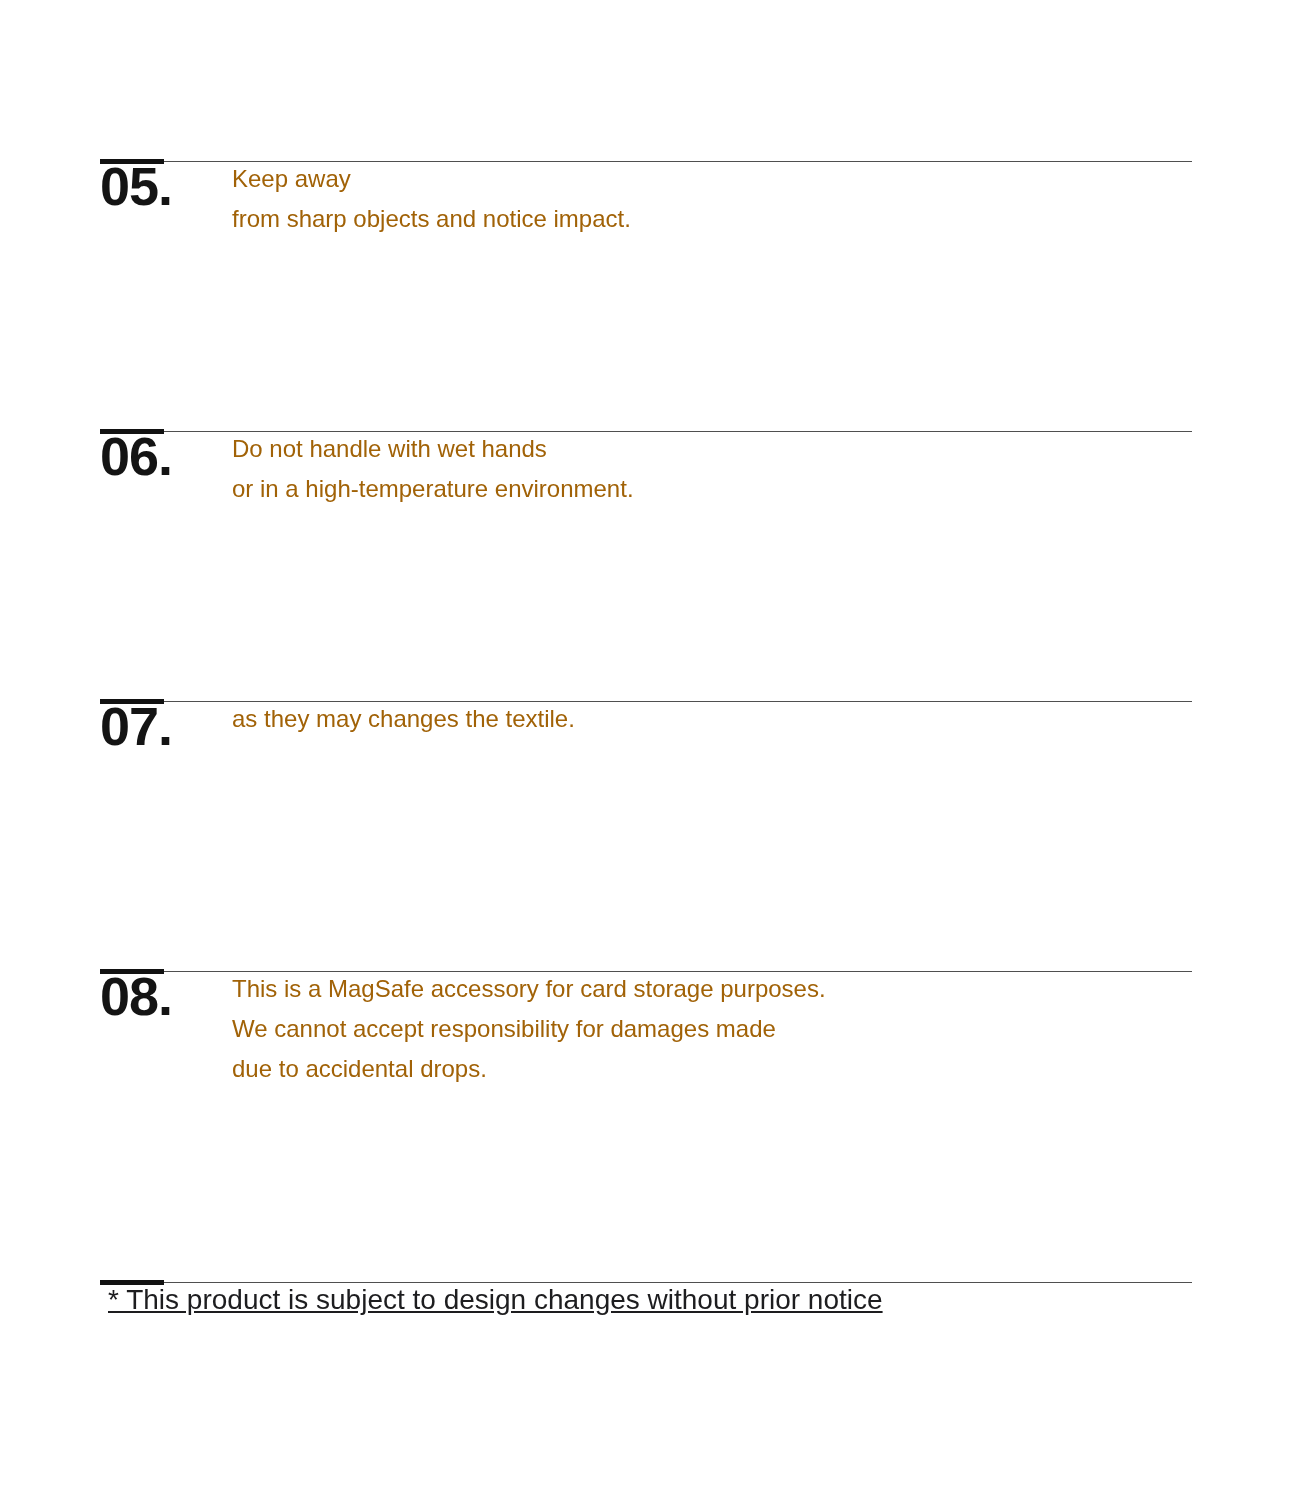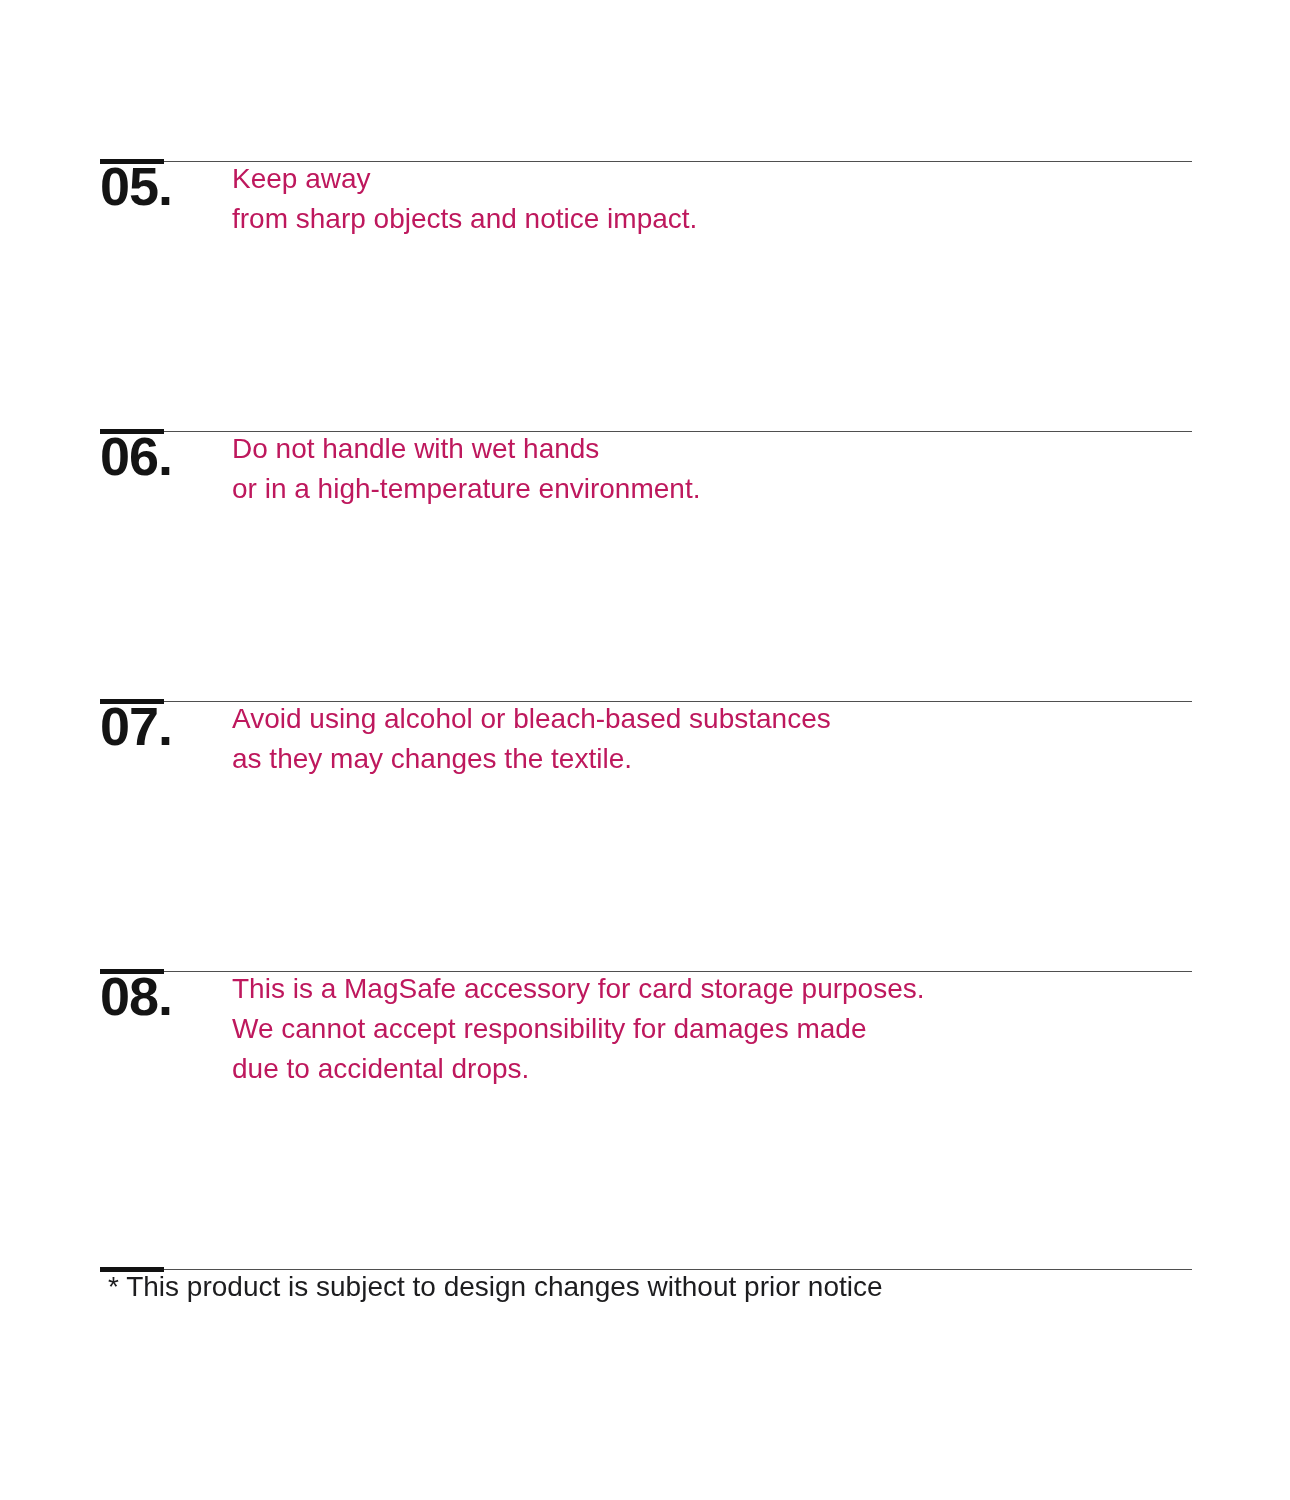--- a/index.html
+++ b/index.html
@@ -49,33 +49,34 @@
   .num {
     width: 132px;
     flex: 0 0 132px;
     font-size: 54px;
     font-weight: 700;
     letter-spacing: -1px;
     line-height: 1;
     color: #141414;
   }
   .lines {
-    font-size: 28px;
+    font-size: 24px;
     line-height: 40px;
-    color: #be185d;
+    color: #a16207;
   }
   .footer {
     position: relative;
   }
   .footnote {
-    margin-top: 28px;
+    margin-top: 41px;
     padding-left: 8px;
     font-size: 28px;
     line-height: 40px;
     color: #1d1d1f;
+    text-decoration: underline;
   }
 </style>
 </head>
 <body>
 
 <div class="content">
 
   <section class="row">
     <div class="divider">
       <span class="divider-thin"></span>
@@ -100,21 +101,20 @@
     </div>
   </section>
 
   <section class="row">
     <div class="divider">
       <span class="divider-thin"></span>
       <span class="divider-thick"></span>
     </div>
     <div class="num">07.</div>
     <div class="lines">
-      <div>Avoid using alcohol or bleach-based substances</div>
       <div>as they may changes the textile.</div>
     </div>
   </section>
 
   <section class="row">
     <div class="divider">
       <span class="divider-thin"></span>
       <span class="divider-thick"></span>
     </div>
     <div class="num">08.</div>

